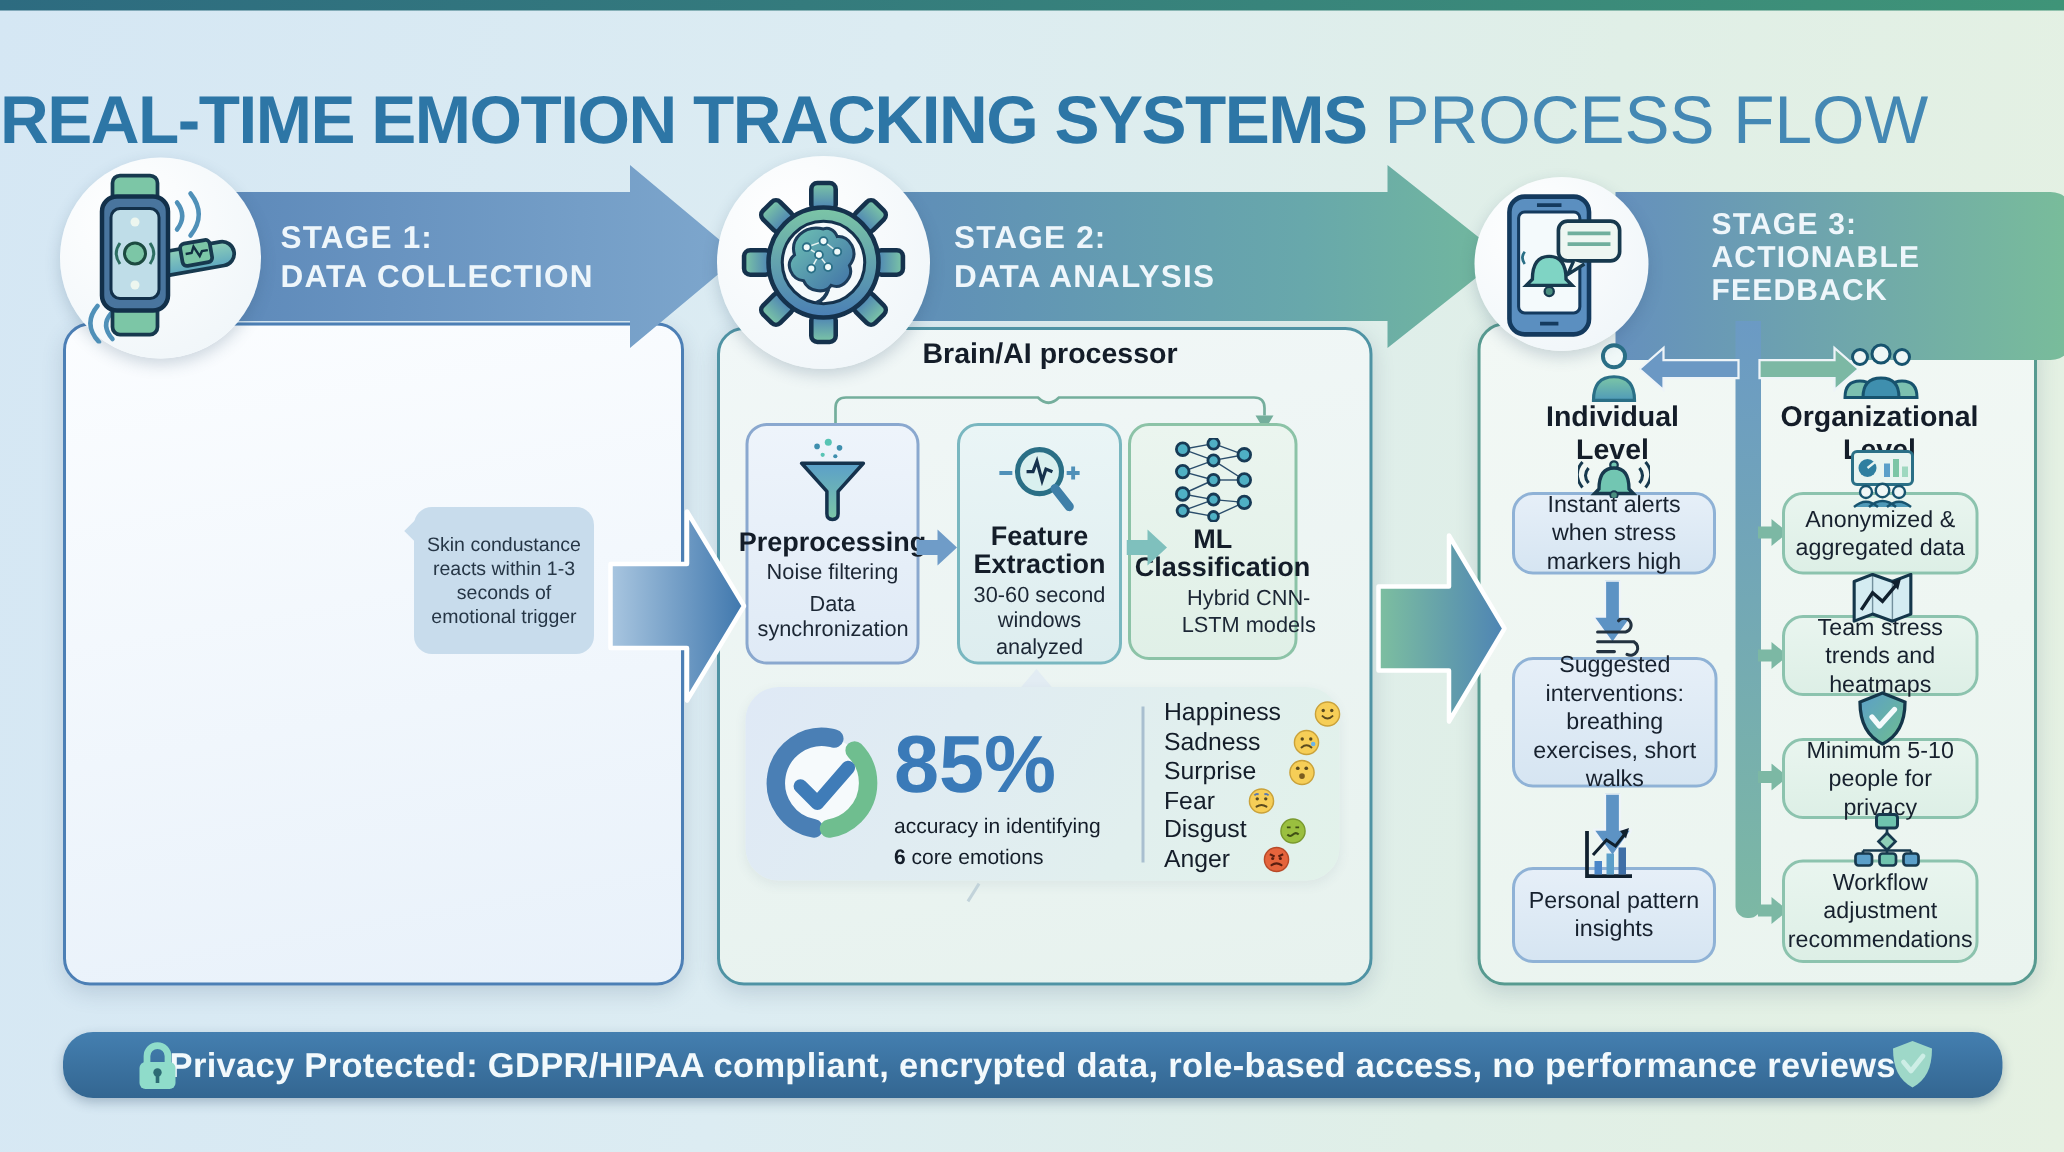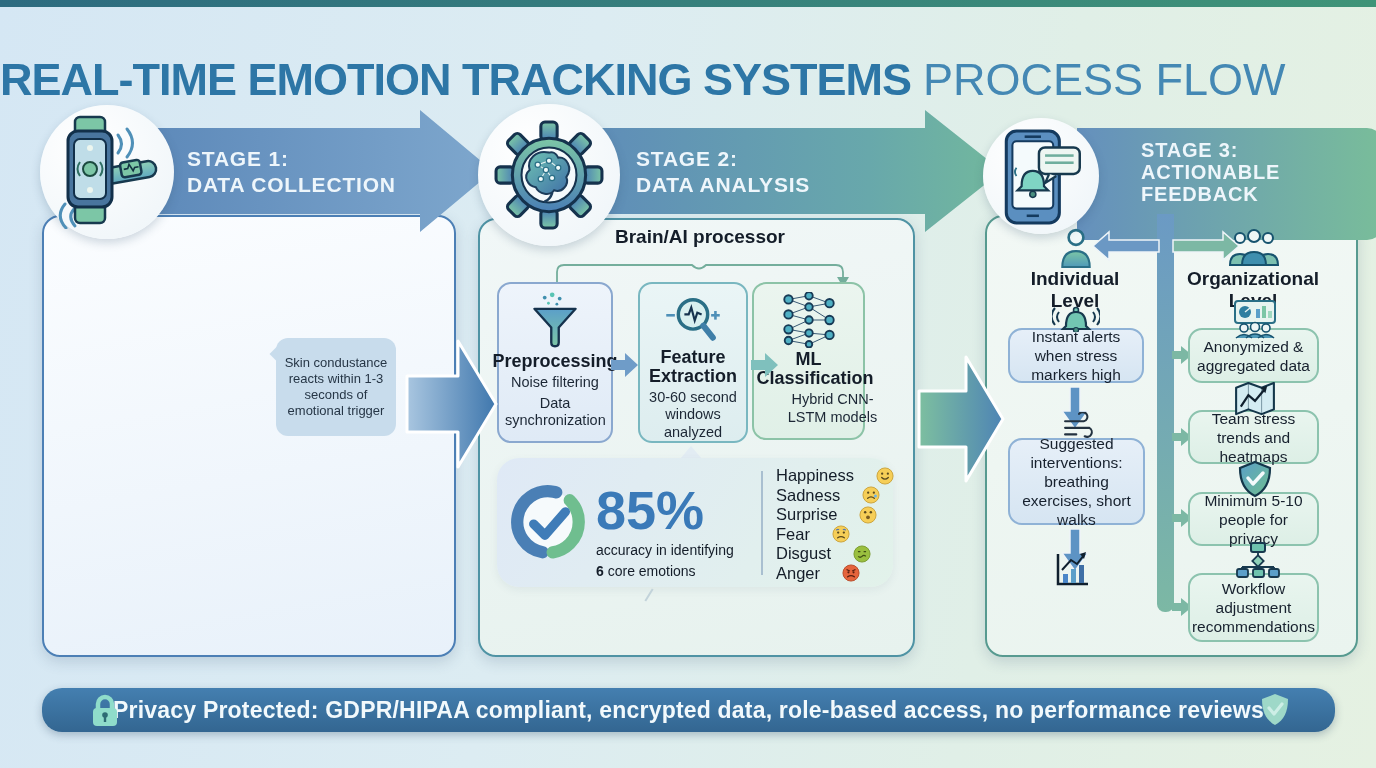--- a/index.html
+++ b/index.html
@@ -522,20 +522,23 @@
     <polygon points="8,0 18,0 18,24 26,24 13,42 0,24 8,24" fill="#5d93c4" stroke="#eef4f8" stroke-width="1.5"></polygon>
   </svg>
   <svg class="abs" style="left:1054px; top:550px; z-index:5;" width="38" height="40" viewBox="0 0 38 40">
     <path d="M4,4 V34 H34" stroke="#10202e" stroke-width="2.5" fill="none"></path>
     <rect x="9" y="24" width="5" height="9" fill="#4a86c8"></rect>
       <rect x="17" y="19" width="5" height="14" fill="#5b9fc9"></rect>
       <rect x="25" y="15" width="5" height="18" fill="#3f6fa6"></rect>
     <polyline points="8,20 17,10 23,14 30,5" stroke="#10202e" stroke-width="2" fill="none"></polyline>
     <polygon points="32,2 26,4 30,9" fill="#10202e"></polygon>
   </svg>
+  <div class="abs s3box s3l" style="left:1008px; top:578px; width:136px; height:64px;">
+    <span>Personal pattern insights</span>
+  </div>
 
   <svg class="abs" style="left:1172px; top:346px; z-index:4;" width="20" height="18">
       <polygon points="0,5 9,5 9,0 20,9 9,18 9,13 0,13" fill="#7cb8a4"></polygon>
     </svg>
   <svg class="abs" style="left:1172px; top:428px; z-index:4;" width="20" height="18">
       <polygon points="0,5 9,5 9,0 20,9 9,18 9,13 0,13" fill="#7cb8a4"></polygon>
     </svg>
   <svg class="abs" style="left:1172px; top:509px; z-index:4;" width="20" height="18">
       <polygon points="0,5 9,5 9,0 20,9 9,18 9,13 0,13" fill="#7cb8a4"></polygon>
     </svg>

